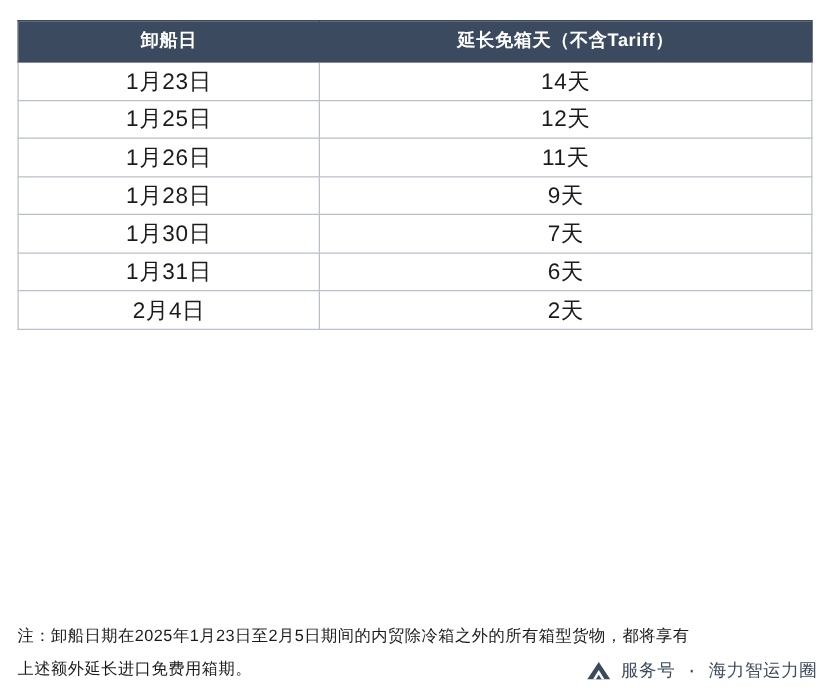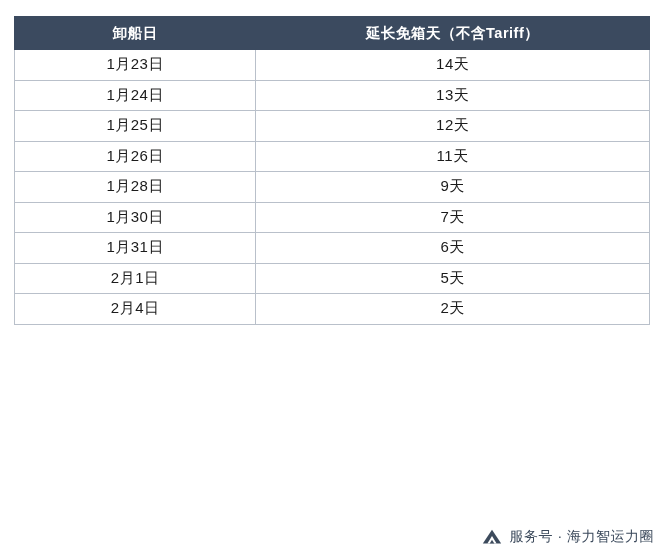--- a/index.html
+++ b/index.html
@@ -38,21 +38,21 @@
     line-height: 32px;
     padding: 0;
     text-align: center;
     border: 1px solid #3b4a5f;
     letter-spacing: 0.5px;
     margin-left: 31px;
   }
   table.freetime td {
     border: 1px solid #b9c0ca;
     height: 30.5px;
-    font-size: 15px;
+    font-size: 18px;
     color: #1b1b1b;
     text-align: center;
     padding: 0;
     background: #ffffff;
     letter-spacing: 0.5px;
   }
   col.c1 { width: 38%; }
   col.c2 { width: 62%; }
   .note {
     position: absolute;
@@ -68,20 +68,21 @@
   .footer-brand {
     position: absolute;
     right: 10px;
     bottom: 8px;
     display: flex;
     align-items: center;
     gap: 7px;
     color: #3c4a5c;
     font-size: 14px;
     letter-spacing: 0.5px;
+    font-family: Liberation Mono, monospace;
   }
   .brand-logo {
     width: 22px;
     height: 22px;
     display: block;
   }
   .brand-text { white-space: nowrap; }
 </style>
 </head>
 <body>
@@ -99,55 +100,51 @@
           <th>卸船日</th>
           <th>延长免箱天（不含Tariff）</th>
         </tr>
       </thead>
       <tbody>
         <tr>
           <td>1月23日</td>
           <td>14天</td>
         </tr>
         <tr>
-          <td>1月24日</td>
-          <td>13天</td>
-        </tr>
-        <tr>
           <td>1月25日</td>
           <td>12天</td>
         </tr>
         <tr>
           <td>1月26日</td>
           <td>11天</td>
         </tr>
         <tr>
           <td>1月28日</td>
           <td>9天</td>
         </tr>
         <tr>
           <td>1月30日</td>
           <td>7天</td>
         </tr>
         <tr>
           <td>1月31日</td>
           <td>6天</td>
         </tr>
         <tr>
-          <td>2月1日</td>
-          <td>5天</td>
-        </tr>
-        <tr>
           <td>2月4日</td>
           <td>2天</td>
         </tr>
       </tbody>
     </table>
   </div>
 
+  <div class="note">
+    <span>注：卸船日期在2025年1月23日至2月5日期间的内贸除冷箱之外的所有箱型货物，都将享有</span>
+    <span class="line2">上述额外延长进口免费用箱期。</span>
+  </div>
 
   <div class="footer-brand">
     <svg class="brand-logo" viewBox="0 0 24 24">
       <path d="M2 19 L12 4 L22 19 Z" fill="#3c4a5c"></path>
       <path d="M7 19 L12 11 L17 19 Z" fill="#ffffff"></path>
       <path d="M9.5 19 L12 15 L14.5 19 Z" fill="#3c4a5c"></path>
     </svg>
     <span class="brand-text">服务号 · 海力智运力圈</span>
   </div>
 

